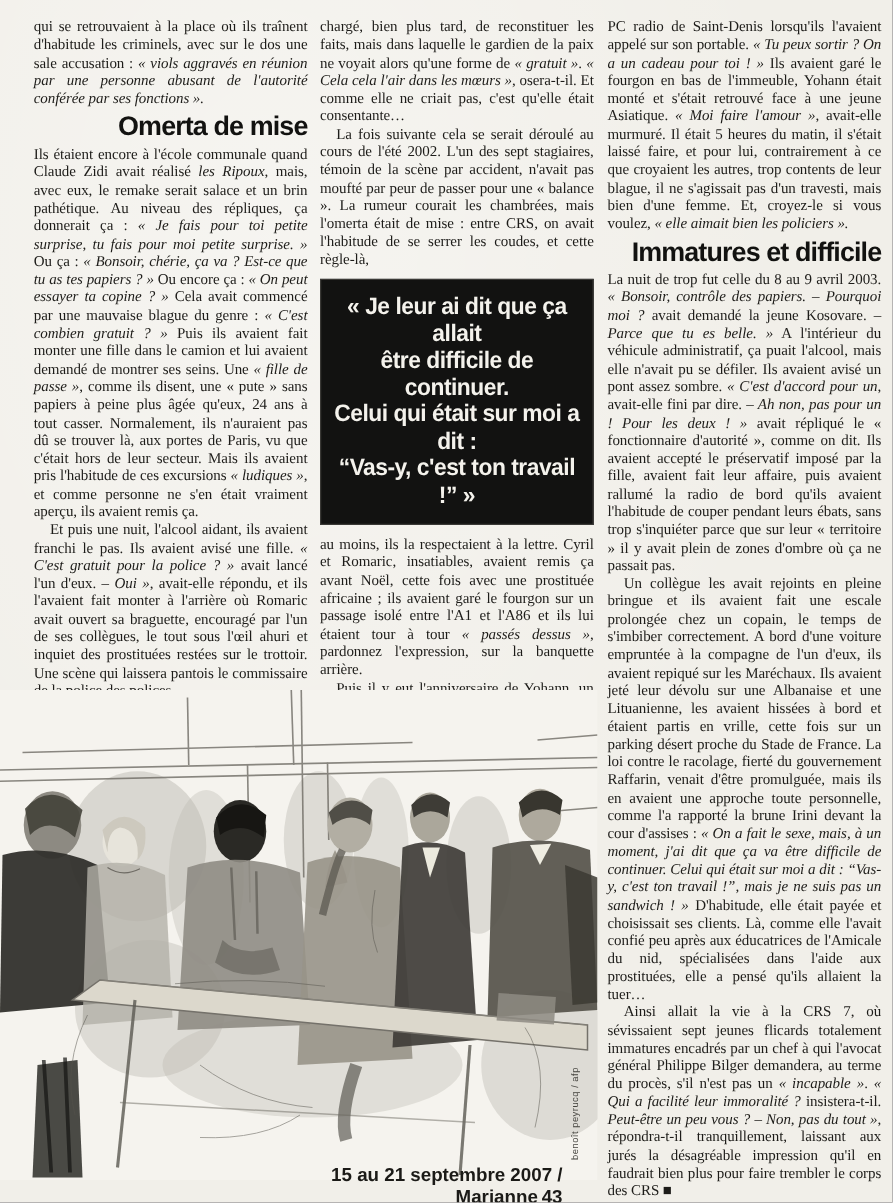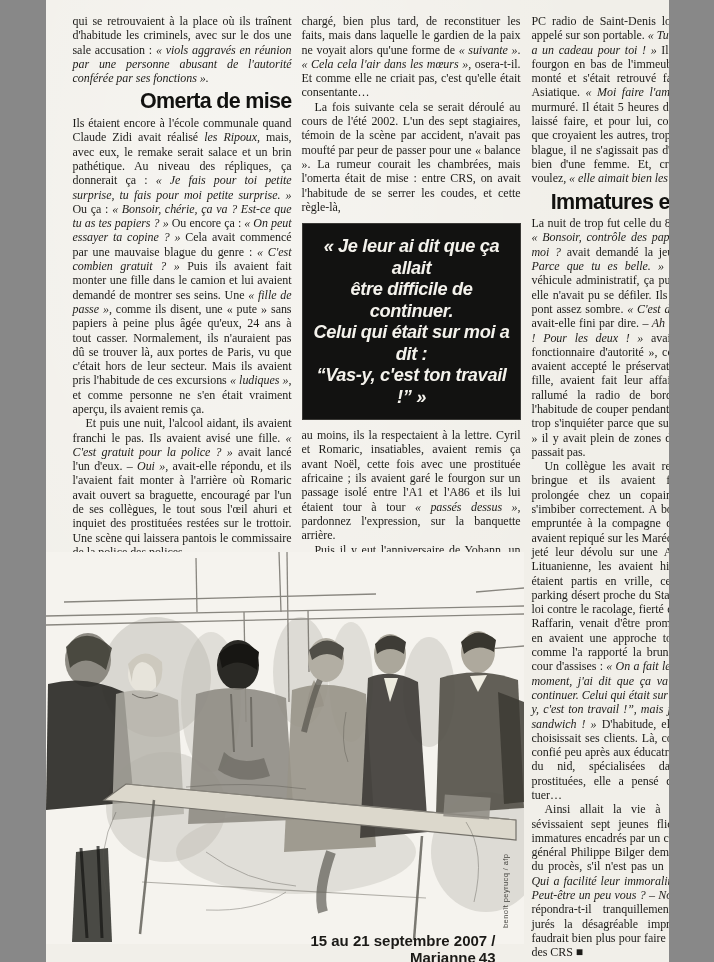--- a/index.html
+++ b/index.html
@@ -1,18 +1,18 @@
 <!DOCTYPE html>
 <html lang="fr"><head>
 <meta charset="utf-8">
 <style>
   html,body{margin:0;padding:0;background:#888;}
   .page{
     position:relative;
-    width:623px;height:962px;
+    width:714px;height:962px;
     margin:0 auto;
     background:
       radial-gradient(ellipse at 30% 20%, rgba(255,255,255,.35), rgba(255,255,255,0) 60%),
       #f1efe9;
     overflow:hidden;
     font-family:"Liberation Serif","DejaVu Serif",serif;
     color:#1d1c19;
   }
   .col{
     position:absolute;top:14px;width:219px;
@@ -34,21 +34,20 @@
   .pullquote{
     background:#121211;
     color:#f4f2ec;
     margin:9px 0 8px 0;
     padding:12px 4px 13px 4px;
     text-align:center;
     font-family:"Liberation Sans","DejaVu Sans",sans-serif;
     font-weight:700;
     font-size:19px;line-height:21.5px;letter-spacing:-0.4px;
     box-shadow:0 0 0 1px #3a3936 inset;
-    font-style:italic;
   }
   .pullquote .ql{display:block;transform:scaleX(.96);transform-origin:center;}
   .sketch-caption{
     position:absolute;left:303px;top:561px;width:172px;
     text-align:center;
     font-family:"Liberation Sans","DejaVu Sans",sans-serif;
     font-weight:700;font-size:10.5px;line-height:12.5px;color:#171613;
   }
   .sketch-caption span{display:block;}
   .sketch{position:absolute;left:0;top:552px;width:478px;height:392px;}
@@ -73,21 +72,21 @@
 <div class="page">
 
   <div class="col col-1">
     <p>qui se retrouvaient à la place où ils traînent d'habitude les criminels, avec sur le dos une sale accusation : <span class="it">« viols aggravés en réunion par une personne abusant de l'autorité conférée par ses fonctions ».</span></p>
     <div class="sec-heading">Omerta de mise</div>
     <p>Ils étaient encore à l'école communale quand Claude Zidi avait réalisé <span class="it">les Ripoux</span>, mais, avec eux, le remake serait salace et un brin pathétique. Au niveau des répliques, ça donnerait ça : <span class="it">« Je fais pour toi petite surprise, tu fais pour moi petite surprise. »</span> Ou ça : <span class="it">« Bonsoir, chérie, ça va ? Est-ce que tu as tes papiers ? »</span> Ou encore ça : <span class="it">« On peut essayer ta copine ? »</span> Cela avait commencé par une mauvaise blague du genre : <span class="it">« C'est combien gratuit ? »</span> Puis ils avaient fait monter une fille dans le camion et lui avaient demandé de montrer ses seins. Une <span class="it">« fille de passe »</span>, comme ils disent, une « pute » sans papiers à peine plus âgée qu'eux, 24 ans à tout casser. Normalement, ils n'auraient pas dû se trouver là, aux portes de Paris, vu que c'était hors de leur secteur. Mais ils avaient pris l'habitude de ces excursions <span class="it">« ludiques »</span>, et comme personne ne s'en était vraiment aperçu, ils avaient remis ça.</p>
     <p class="ind">Et puis une nuit, l'alcool aidant, ils avaient franchi le pas. Ils avaient avisé une fille. <span class="it">« C'est gratuit pour la police ? »</span> avait lancé l'un d'eux. <span class="it">– Oui »</span>, avait-elle répondu, et ils l'avaient fait monter à l'arrière où Romaric avait ouvert sa braguette, encouragé par l'un de ses collègues, le tout sous l'œil ahuri et inquiet des prostituées restées sur le trottoir. Une scène qui laissera pantois le commissaire de la police des polices</p>
   </div>
 
   <div class="col col-2">
-    <p>chargé, bien plus tard, de reconstituer les faits, mais dans laquelle le gardien de la paix ne voyait alors qu'une forme de <span class="it">« suivante »</span>. <span class="it">« Cela cela l'air dans les mœurs »</span>, osera-t-il. Et comme elle ne criait pas, c'est qu'elle était consentante…</p>
+    <p>chargé, bien plus tard, de reconstituer les faits, mais dans laquelle le gardien de la paix ne voyait alors qu'une forme de <span class="it">« gratuit »</span>. <span class="it">« Cela cela l'air dans les mœurs »</span>, osera-t-il. Et comme elle ne criait pas, c'est qu'elle était consentante…</p>
     <p class="ind">La fois suivante cela se serait déroulé au cours de l'été 2002. L'un des sept stagiaires, témoin de la scène par accident, n'avait pas moufté par peur de passer pour une « balance ». La rumeur courait les chambrées, mais l'omerta était de mise : entre CRS, on avait l'habitude de se serrer les coudes, et cette règle-là,</p>
     <div class="pullquote">
       <span class="ql">« Je leur ai dit que ça allait</span>
       <span class="ql">être difficile de continuer.</span>
       <span class="ql">Celui qui était sur moi a dit :</span>
       <span class="ql">“Vas-y, c'est ton travail !” »</span>
     </div>
     <p>au moins, ils la respectaient à la lettre. Cyril et Romaric, insatiables, avaient remis ça avant Noël, cette fois avec une prostituée africaine ; ils avaient garé le fourgon sur un passage isolé entre l'A1 et l'A86 et ils lui étaient tour à tour <span class="it">« passés dessus »</span>, pardonnez l'expression, sur la banquette arrière.</p>
     <p class="ind">Puis il y eut l'anniversaire de Yohann, un garçon à la vie <span class="it">« absolument lisse »</span>, fils d'un contremaître et d'une mère au foyer, marié et déjà papa comme la plupart de ses collègues. Yohann tenait cette nuit-là le</p>
   </div>

